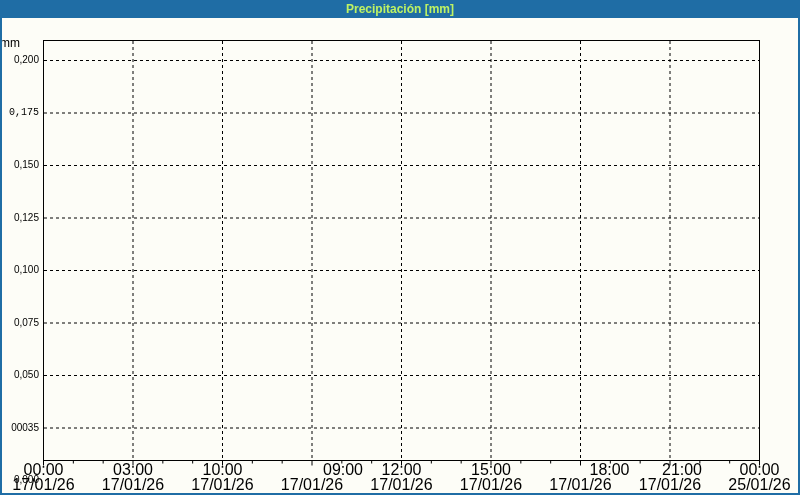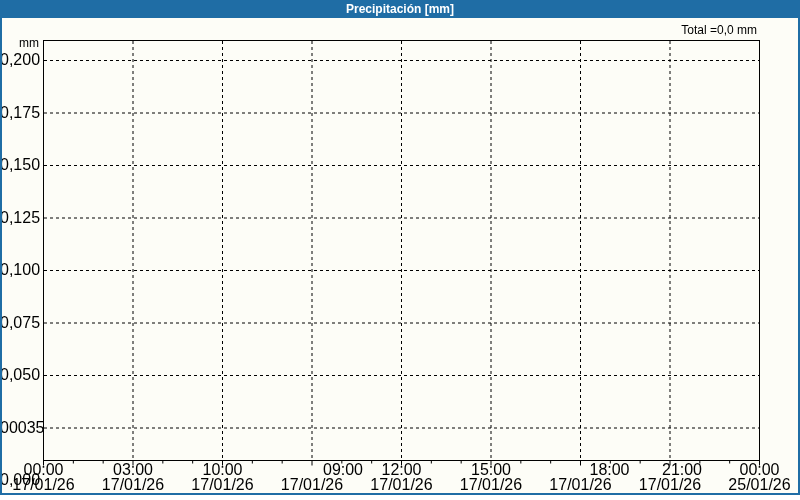--- a/index.html
+++ b/index.html
@@ -19,62 +19,61 @@
   }
   .window{
     position:absolute;left:0;top:0;
     width:800px;height:495px;
     background:var(--bg);
   }
   .titlebar{
     position:absolute;left:0;top:0;
     width:800px;height:18px;
     background:var(--title-bar);
-    color:#ffffff;
+    color:#bef264;
     font-size:12px;font-weight:bold;
     text-align:center;line-height:18px;
   }
   .border-strip{position:absolute;background:var(--border);}
   #border-left{left:0;top:18px;width:2px;height:477px;}
   #border-right{left:798px;top:18px;width:2px;height:477px;}
   #border-bottom{left:0;top:493px;width:800px;height:2px;}
   .total{
     position:absolute;left:0;top:23px;width:757px;
     text-align:right;font-size:12px;white-space:nowrap;
   }
   .unit{
     position:absolute;left:0;top:36px;width:39px;
-    text-align:right;font-size:12px;
+    font-size:12px;
   }
   #grid{
     position:absolute;left:43px;top:40px;
     width:717px;height:432px;
     overflow:visible;
   }
   .ylab{
     position:absolute;left:0;width:39px;
-    text-align:right;font-size:16px;line-height:16px;
+    text-align:right;font-size:10px;line-height:16px;
     white-space:nowrap;
   }
   .xtime,.xdate{
     position:absolute;
     transform:translateX(-50%);
     font-size:16px;line-height:14px;
     white-space:nowrap;
   }
 </style>
 </head>
 <body>
 
 <div class="window">
   <div class="titlebar">
     <span>Precipitación [mm]</span>
   </div>
 
-  <div class="total">Total =0,0 mm</div>
   <div class="unit">mm</div>
 
   <svg id="grid">
       <rect x="0.5" y="0.5" width="716" height="420" fill="none" stroke="#000000" stroke-width="1"></rect>
       <line x1="1" y1="20.5" x2="716" y2="20.5" stroke="#000000" stroke-width="1" stroke-dasharray="3,3"></line>
       <line x1="1" y1="73" x2="716" y2="73" stroke="#000000" stroke-width="1" stroke-dasharray="3,3"></line>
       <line x1="1" y1="125.5" x2="716" y2="125.5" stroke="#000000" stroke-width="1" stroke-dasharray="3,3"></line>
       <line x1="1" y1="178" x2="716" y2="178" stroke="#000000" stroke-width="1" stroke-dasharray="3,3"></line>
       <line x1="1" y1="230.5" x2="716" y2="230.5" stroke="#000000" stroke-width="1" stroke-dasharray="3,3"></line>
       <line x1="1" y1="283" x2="716" y2="283" stroke="#000000" stroke-width="1" stroke-dasharray="3,3"></line>
@@ -109,21 +108,21 @@
       <line x1="477.8333333333333" y1="420.5" x2="477.8333333333333" y2="423.5" stroke="#000000" stroke-width="1"></line>
       <line x1="507.6666666666667" y1="420.5" x2="507.6666666666667" y2="423.5" stroke="#000000" stroke-width="1"></line>
       <line x1="567.3333333333334" y1="420.5" x2="567.3333333333334" y2="423.5" stroke="#000000" stroke-width="1"></line>
       <line x1="597.1666666666666" y1="420.5" x2="597.1666666666666" y2="423.5" stroke="#000000" stroke-width="1"></line>
       <line x1="656.8333333333334" y1="420.5" x2="656.8333333333334" y2="423.5" stroke="#000000" stroke-width="1"></line>
       <line x1="686.6666666666666" y1="420.5" x2="686.6666666666666" y2="423.5" stroke="#000000" stroke-width="1"></line>
     </svg>
 
   <div id="ylabels">
       <div class="ylab" style="top: 52px;">0,200</div>
-      <div class="ylab" style="top: 104.5px;">0,175</div>
+      <div class="ylab" style="top: 104.5px; font-family: Liberation Mono, monospace;">0,175</div>
       <div class="ylab" style="top: 157px;">0,150</div>
       <div class="ylab" style="top: 209.5px;">0,125</div>
       <div class="ylab" style="top: 262px;">0,100</div>
       <div class="ylab" style="top: 314.5px;">0,075</div>
       <div class="ylab" style="top: 367px;">0,050</div>
       <div class="ylab" style="top: 419.5px;">00035</div>
       <div class="ylab" style="top: 472px;">0,000</div>
     </div>
   <div id="xlabels">
       <div class="xtime" style="left: 43.5px; top: 463px;">00:00</div>

